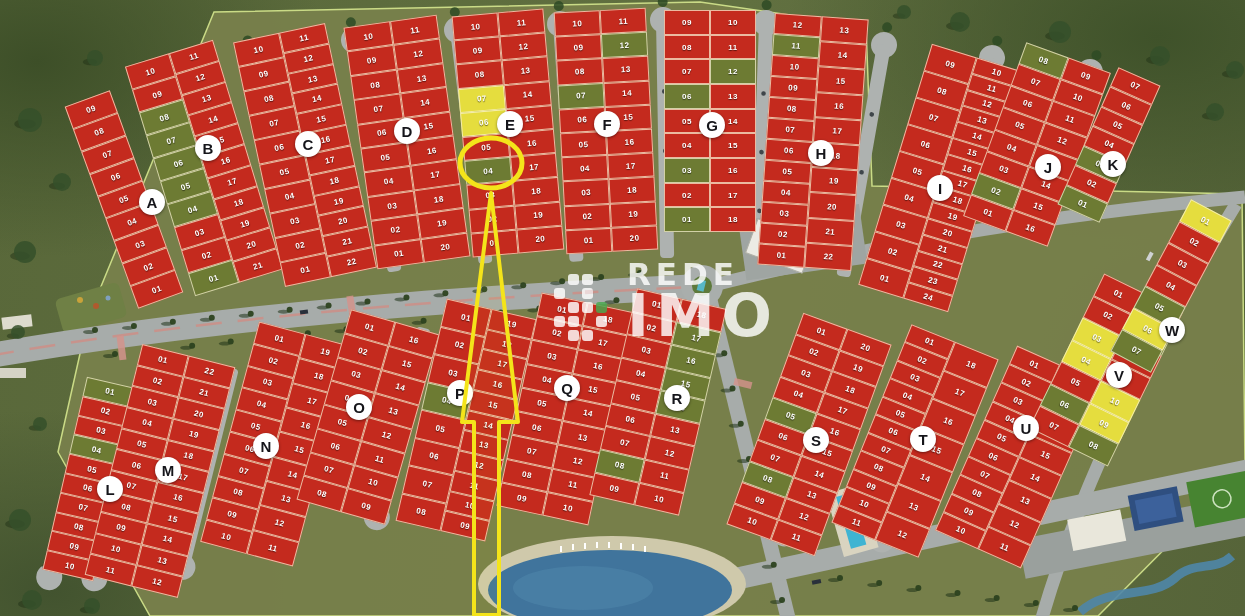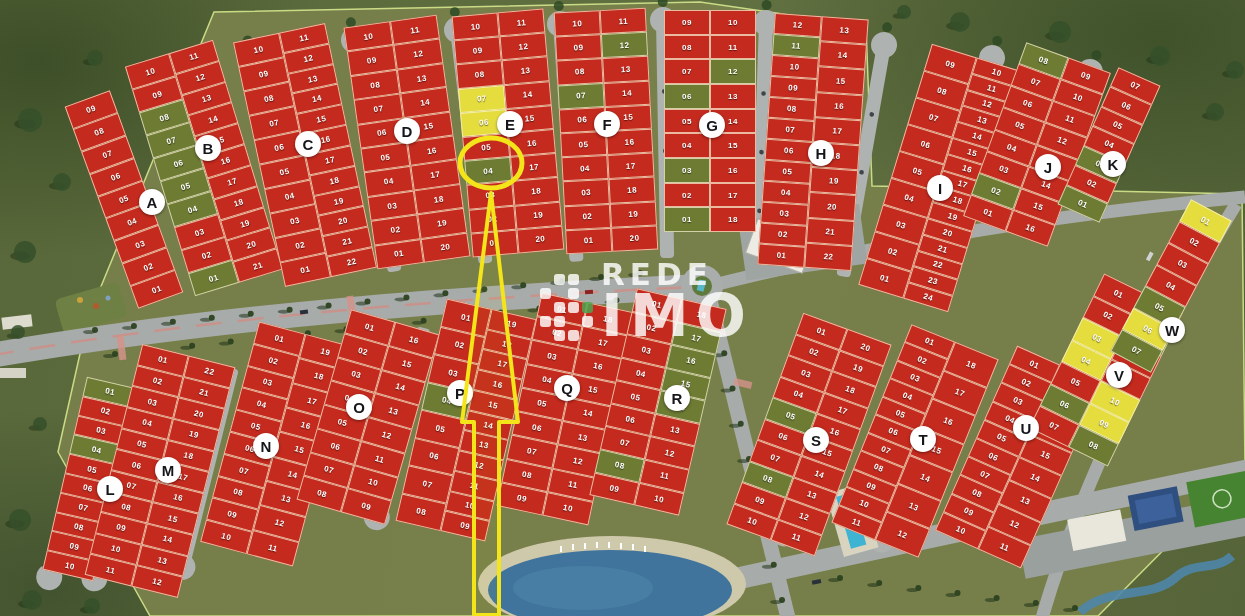--- a/index.html
+++ b/index.html
@@ -18,21 +18,21 @@
   .bcol{flex:1;display:flex;flex-direction:column;}
   .lot{flex:1;display:flex;align-items:center;justify-content:center;
        border:1px solid rgba(250,242,212,.72);background:#c42a1e;color:#fff;
        font-size:8px;font-weight:700;letter-spacing:.5px;
        text-shadow:0 1px 1px rgba(0,0,0,.55);box-sizing:border-box;cursor:pointer;}
   .lot.green{background:#6d7b33;}
   .lot.yellow{background:#e5dd3e;}
   .blk-letter{position:absolute;width:26px;height:26px;border-radius:50%;background:#fff;
        display:flex;align-items:center;justify-content:center;font-weight:700;font-size:15px;
        color:#15151a;box-shadow:0 1px 3px rgba(0,0,0,.45);}
-  .watermark{position:absolute;left:540px;top:260px;z-index:40;display:flex;gap:8px;
+  .watermark{position:absolute;left:554px;top:260px;z-index:40;display:flex;gap:20px;
        opacity:.82;pointer-events:none;}
   .wm-logo{display:grid;grid-template-columns:repeat(4,11px);grid-auto-rows:11px;gap:3px;margin-top:14px;}
   .wm-logo i{display:block;border-radius:3px;background:#fff;}
   .wm-logo i.off{background:transparent;}
   .wm-logo i.grn{background:#4aa94f;}
   .wm-text{color:#fff;font-family:"DejaVu Sans",sans-serif;font-weight:800;line-height:.92;}
   .wm-line1{font-size:31px;letter-spacing:5px;}
   .wm-line2{font-size:59px;letter-spacing:7px;}
   #annot{z-index:50;}
 </style>

